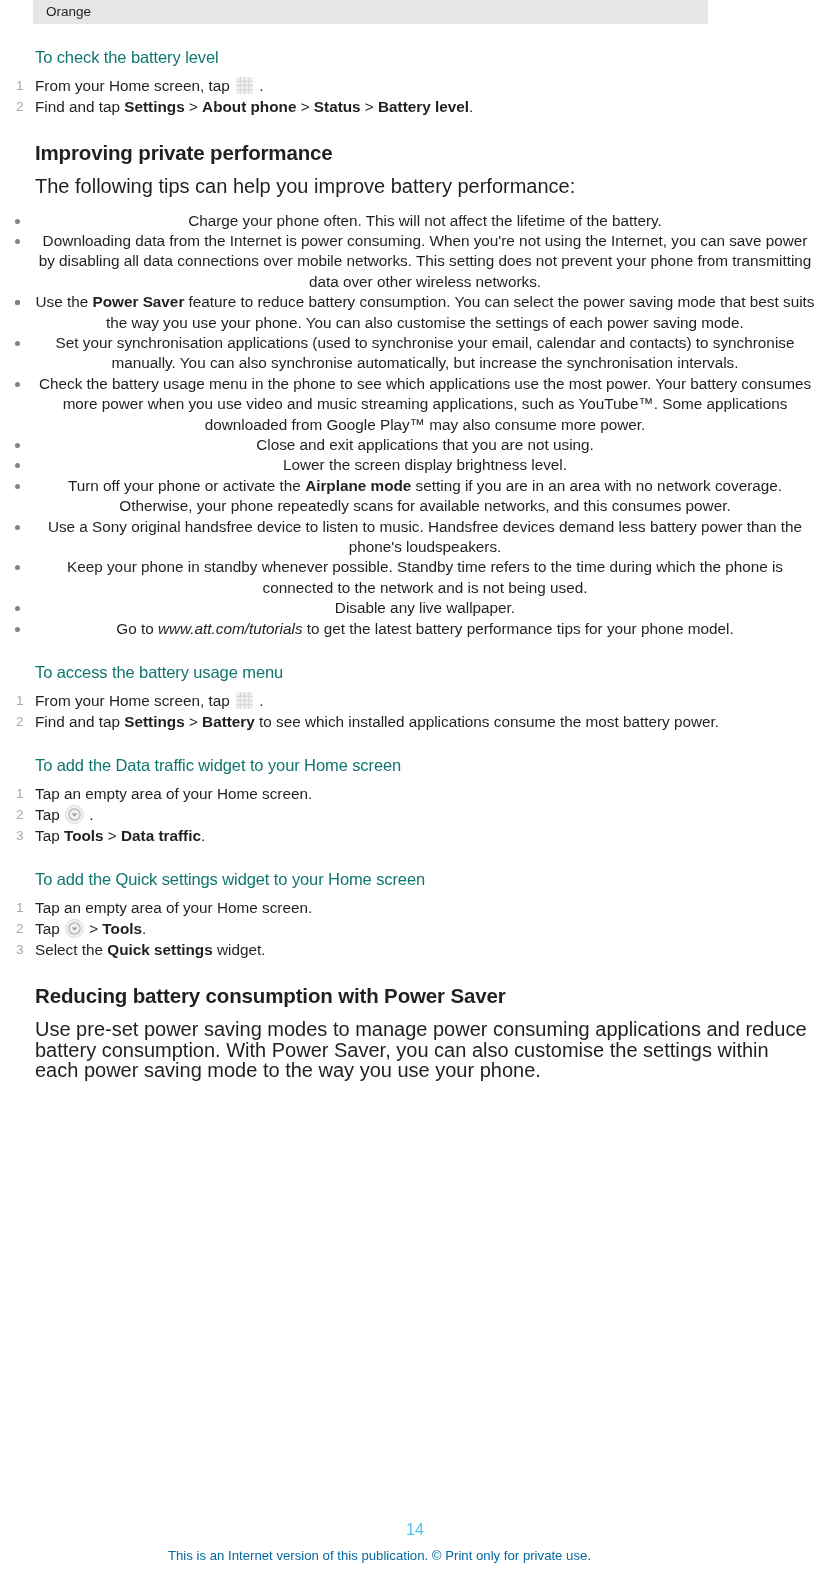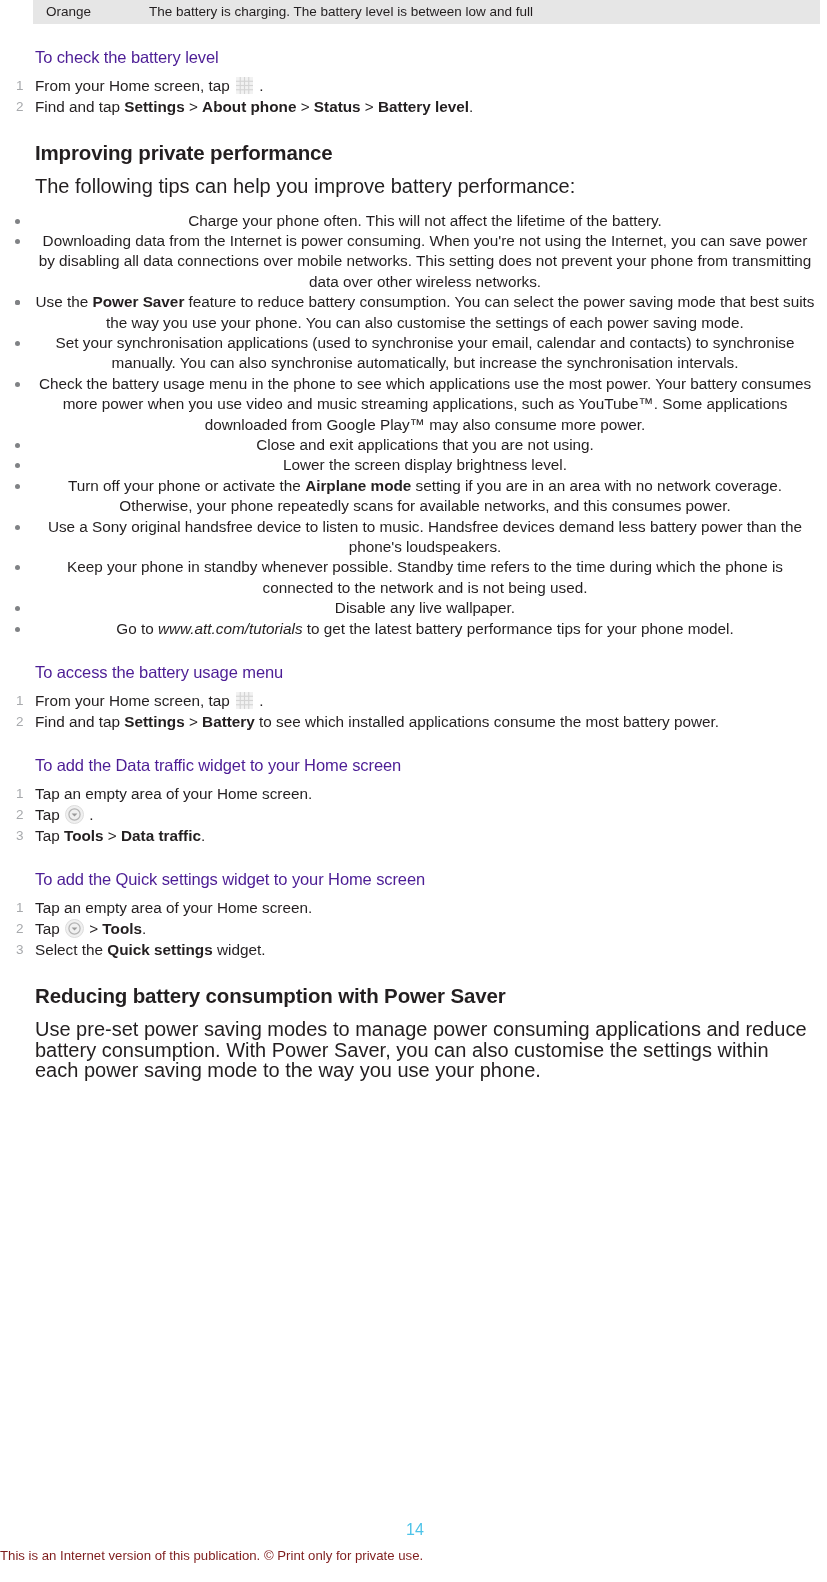--- a/index.html
+++ b/index.html
@@ -14,21 +14,21 @@
     font-family: "Liberation Sans", sans-serif;
     color: #231f20;
     overflow: hidden;
   }
 
   
   .table-strip {
     position: absolute;
     left: 33px;
     top: 0;
-    width: 787px;
+    width: 675px;
     height: 24px;
     background: #e6e6e6;
     display: flex;
     align-items: center;
     box-sizing: border-box;
   }
   .table-cell-label {
     width: 116px;
     padding-left: 13px;
     font-size: 13.5px;
@@ -60,21 +60,21 @@
     font-size: 20.5px;
     font-weight: bold;
     color: #231f20;
     margin: 0;
     padding: 0 0 0 27px;
     letter-spacing: -0.15px;
   }
   h3.proc-heading {
     font-size: 16.5px;
     font-weight: normal;
-    color: #4c1d95;
+    color: #0f766e;
     margin: 0;
     padding: 0 0 0 27px;
     letter-spacing: -0.1px;
   }
 
   p.body-text {
     font-size: 20px;
     line-height: 20.5px;
     margin: 0;
     padding: 0 10px 0 27px;
@@ -166,32 +166,31 @@
     font-size: 16px;
     color: #4ec3e8;
     padding-left: 3px;
     box-sizing: border-box;
   }
   .footer-note {
     position: absolute;
     left: 0;
     top: 1548px;
     width: 759px;
-    text-align: left;
+    text-align: center;
     font-size: 13.2px;
-    color: #7f1d1d;
+    color: #0369a1;
     box-sizing: border-box;
   }
 </style>
 </head>
 <body>
 
 <div class="table-strip">
   <div class="table-cell-label">Orange</div>
-  <div class="table-cell-desc">The battery is charging. The battery level is between low and full</div>
 </div>
 
 <div class="page">
   <div class="content">
 
     <div class="sp-24"></div>
 
     <h3 class="proc-heading">To check the battery level</h3>
     <div class="sp-8"></div>
     <ol class="steps">

